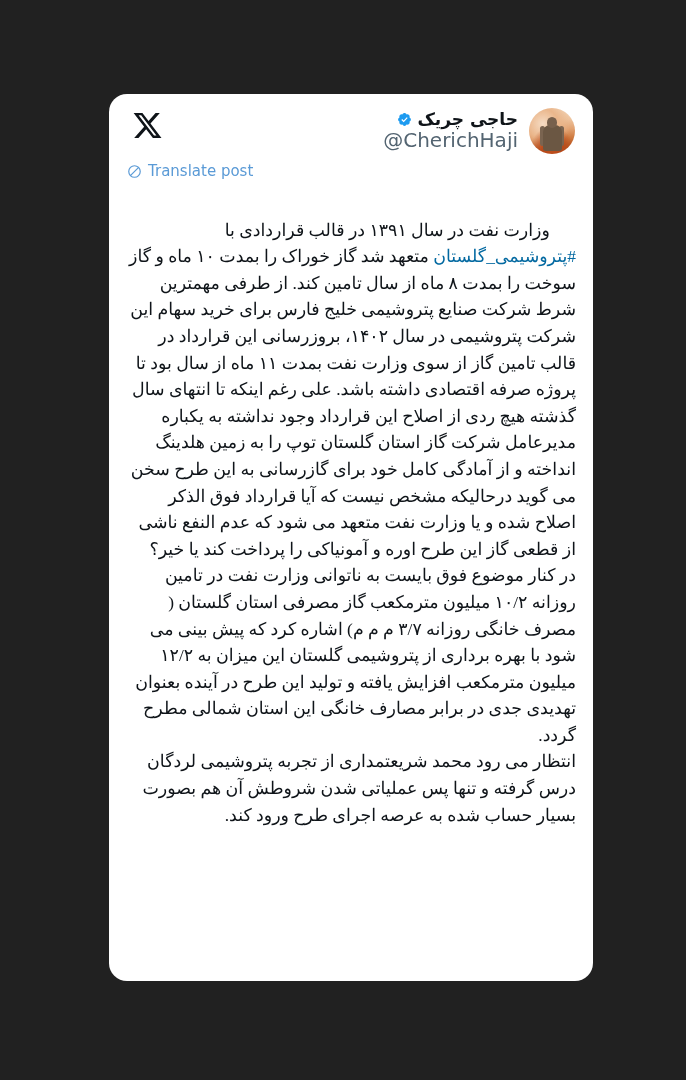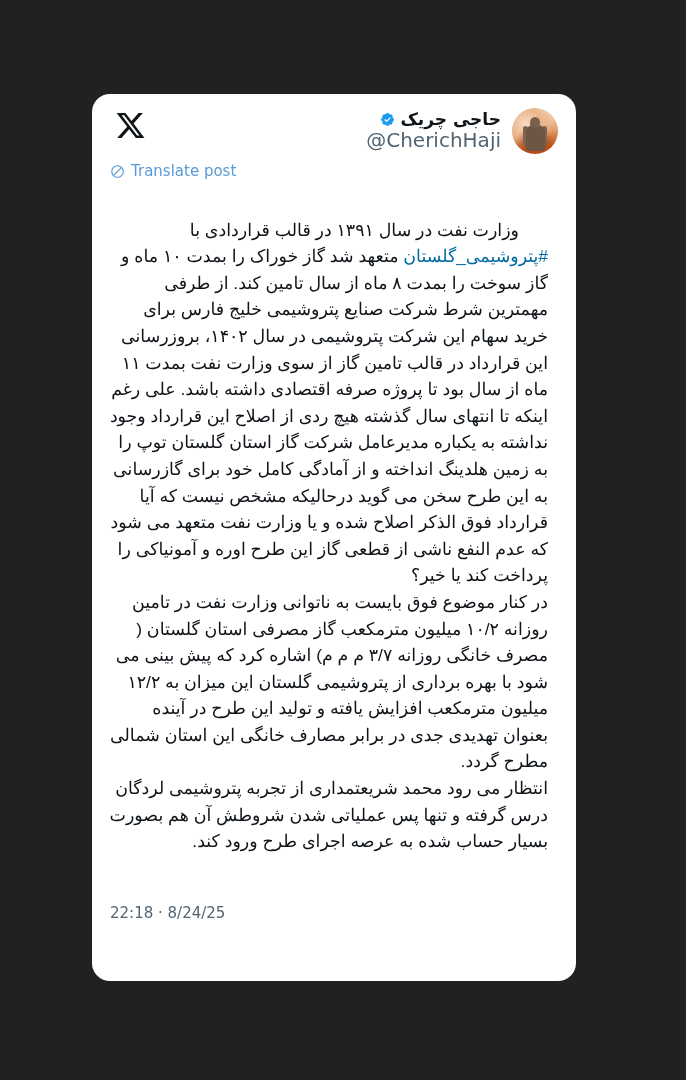--- a/index.html
+++ b/index.html
@@ -17,21 +17,21 @@
   .screen {
     position: relative;
     width: 686px;
     height: 1080px;
     background: #212121;
   }
 
   
   .tweet-card {
     position: absolute;
-    left: 92px;
+    left: 109px;
     top: 94px;
     width: 484px;
     height: 887px;
     background: #ffffff;
     border-radius: 18px;
     box-sizing: border-box;
     padding: 0;
     overflow: hidden;
   }
 
@@ -165,27 +165,27 @@
   }
   .translate-label {
     font-size: 15px;
     color: #5a9ad6;
     line-height: 19px;
     font-family: "DejaVu Sans", "Liberation Sans", sans-serif;
   }
 
   
   .tweet-body {
-    padding: 9px 28px 0 17px;
+    padding: 9px 17px 0 17px;
     direction: rtl;
     unicode-bidi: isolate;
     font-size: 17.4px;
     line-height: 26.6px;
     color: #0f1419;
-    font-family: Liberation Sans, sans-serif;
+    font-family: Liberation Serif, serif;
     white-space: pre-wrap;
     word-wrap: break-word;
   }
   .tweet-body .hashtag {
     color: #0369a1;
   }
 
   
   .tweet-timestamp {
     padding: 22px 18px 0 18px;
@@ -243,16 +243,15 @@
       <span class="translate-label">Translate post</span>
     </div>
 
     <div class="tweet-body">
       <span>وزارت نفت در سال ۱۳۹۱ در قالب قراردادی با
 </span><span class="hashtag">#پتروشیمی_گلستان</span><span> متعهد شد گاز خوراک را بمدت ۱۰ ماه و گاز سوخت را بمدت ۸ ماه از سال تامین کند. از طرفی مهمترین شرط شرکت صنایع پتروشیمی خلیج فارس برای خرید سهام این شرکت پتروشیمی در سال ۱۴۰۲، بروزرسانی این قرارداد در قالب تامین گاز از سوی وزارت نفت بمدت ۱۱ ماه از سال بود تا پروژه صرفه اقتصادی داشته باشد. علی رغم اینکه تا انتهای سال گذشته هیچ ردی از اصلاح این قرارداد وجود نداشته به یکباره مدیرعامل شرکت گاز استان گلستان توپ را به زمین هلدینگ انداخته و از آمادگی کامل خود برای گازرسانی به این طرح سخن می گوید درحالیکه مشخص نیست که آیا قرارداد فوق الذکر اصلاح شده و یا وزارت نفت متعهد می شود که عدم النفع ناشی از قطعی گاز این طرح اوره و آمونیاکی را پرداخت کند یا خیر؟
 در کنار موضوع فوق بایست به ناتوانی وزارت نفت در تامین روزانه ۱۰/۲ میلیون مترمکعب گاز مصرفی استان گلستان ( مصرف خانگی روزانه ۳/۷ م م م) اشاره کرد که پیش بینی می شود با بهره برداری از پتروشیمی گلستان این میزان به ۱۲/۲ میلیون مترمکعب افزایش یافته و تولید این طرح در آینده بعنوان تهدیدی جدی در برابر مصارف خانگی این استان شمالی مطرح گردد.
 انتظار می رود محمد شریعتمداری از تجربه پتروشیمی لردگان درس گرفته و تنها پس عملیاتی شدن شروطش آن هم بصورت بسیار حساب شده به عرصه اجرای طرح ورود کند.</span>
     </div>
 
-    <div class="tweet-timestamp">22:18 · 8/24/25</div>
 
   </div>
 </div>
 
 </body></html>

